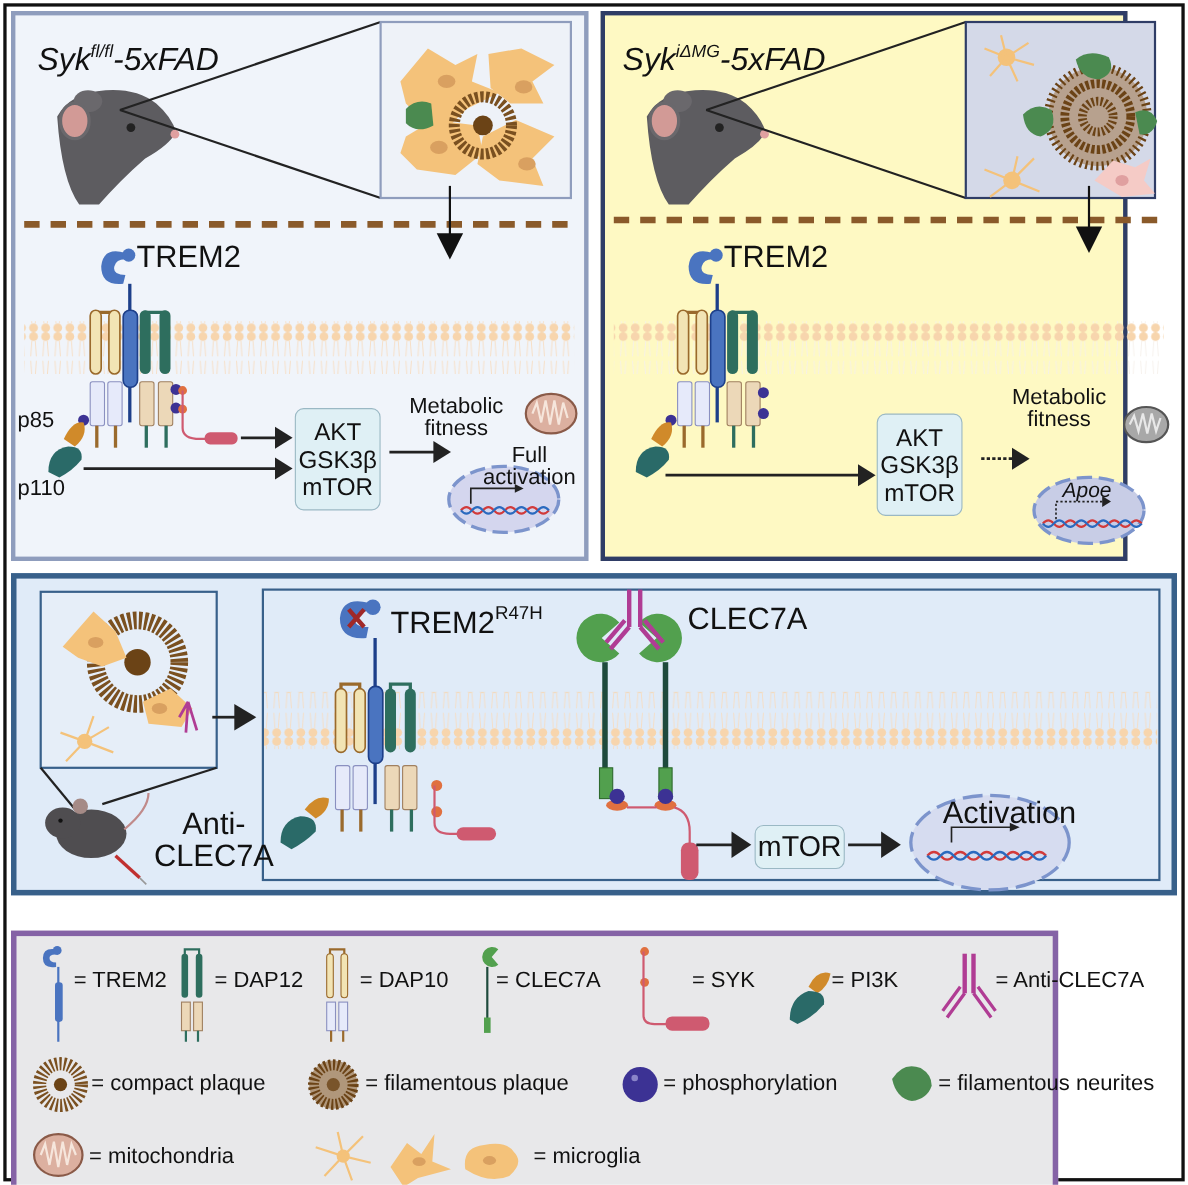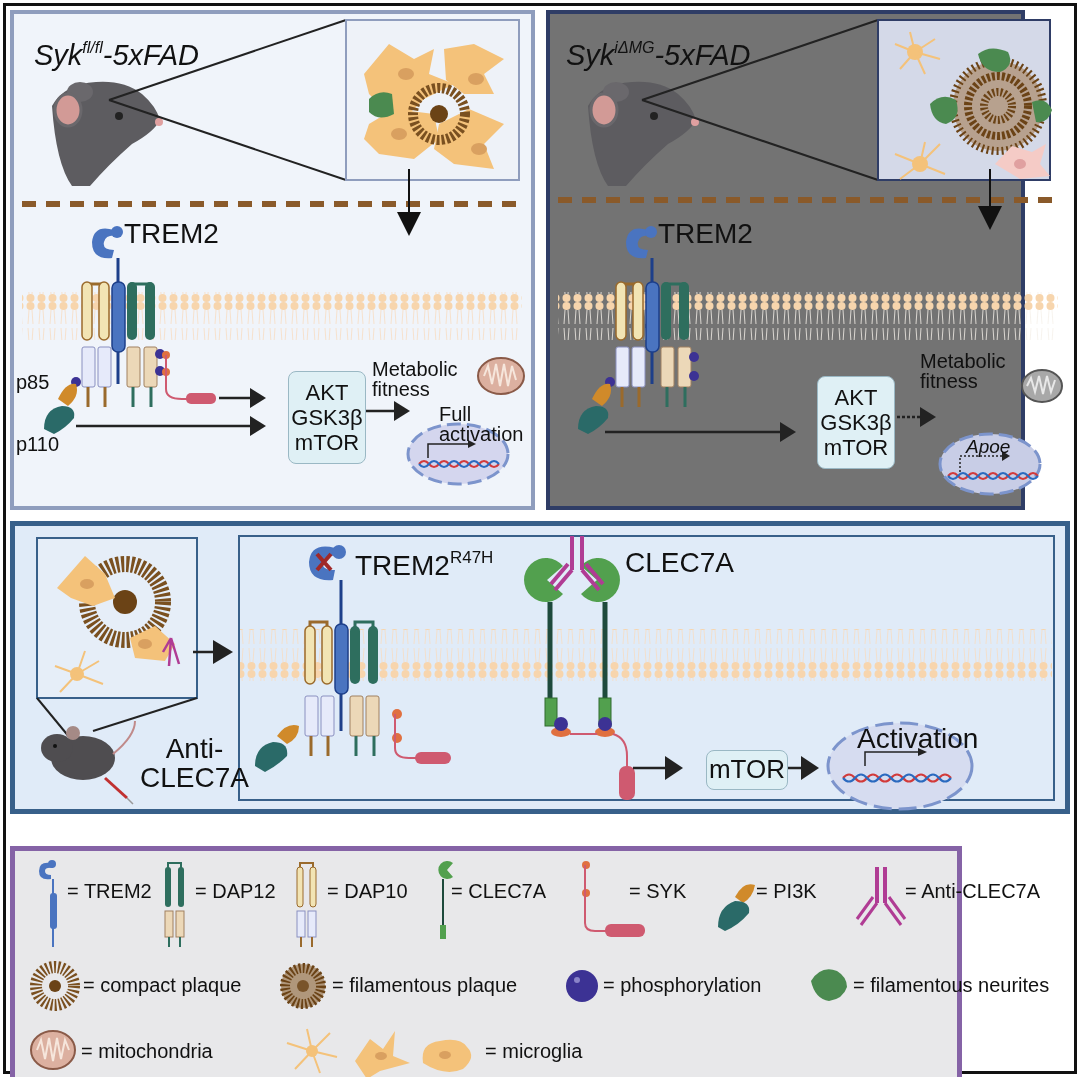--- a/index.html
+++ b/index.html
@@ -1,31 +1,31 @@
 <!DOCTYPE html>
 <html><head>
 <meta charset="utf-8">
 <style>
   * { box-sizing: border-box; margin: 0; padding: 0; }
   html, body { width: 1080px; height: 1077px; background: #ffffff; overflow: hidden; }
   body { font-family: "Liberation Sans", sans-serif; color: #111; position: relative; }
   .frame { position: absolute; left: 3px; top: 3px; width: 1074px; height: 1071px; border: 3px solid #111; background:#fff; }
   .panel { position: absolute; }
   .p-left { left: 10px; top: 10px; width: 525px; height: 500px; background: #f0f4fa; border: 4px solid #8f9dbd; padding-left: 24px; }
-  .p-right { left: 546px; top: 10px; width: 479px; height: 500px; background: #737373; border: 4px solid #2f3d66; }
+  .p-right { left: 546px; top: 10px; width: 479px; height: 500px; background: #fef9c3; border: 4px solid #2f3d66; }
   .p-mid { left: 10px; top: 521px; width: 1060px; height: 293px; background: #e0ebf8; border: 5px solid #38608a; }
   .p-legend { left: 10px; top: 822px; width: 952px; height: 246px; background: #e8e8ea; border: 5px solid #8563a6; margin-top: 24px; }
   svg { position: absolute; left: 0; top: 0; overflow: visible; }
   .lbl { position: absolute; white-space: nowrap; line-height: 1; }
   .title { font-size: 29px; font-style: italic; }
   .title sup { font-size: 16px; vertical-align: 12px; }
   .rec-lbl { font-size: 28px; }
   .rec-lbl sup { font-size: 17px; vertical-align: 12px; margin-top: 21px; }
-  .small { font-size: 20px; line-height: 1.0; }
-  .box { position: absolute; background: #dff0f5; border: 1.5px solid #9ab8c4; border-radius: 8px; font-size: 22px; text-align: center; line-height: 1.15; display:flex; flex-direction:column; justify-content:center;margin-left:20px; }
+  .small { font-size: 20px; text-align: center; line-height: 1.0; }
+  .box { position: absolute; background: #dff0f5; border: 1.5px solid #9ab8c4; border-radius: 8px; font-size: 22px; text-align: center; line-height: 1.15; display:flex; flex-direction:column; justify-content:center; }
   .leg { position: absolute; font-size: 20px; white-space: nowrap; line-height: 1; }
 </style>
 </head>
 <body>
 
 <div class="frame"></div>
 
 <div class="panel p-left">
   <svg width="517" height="492">
 

